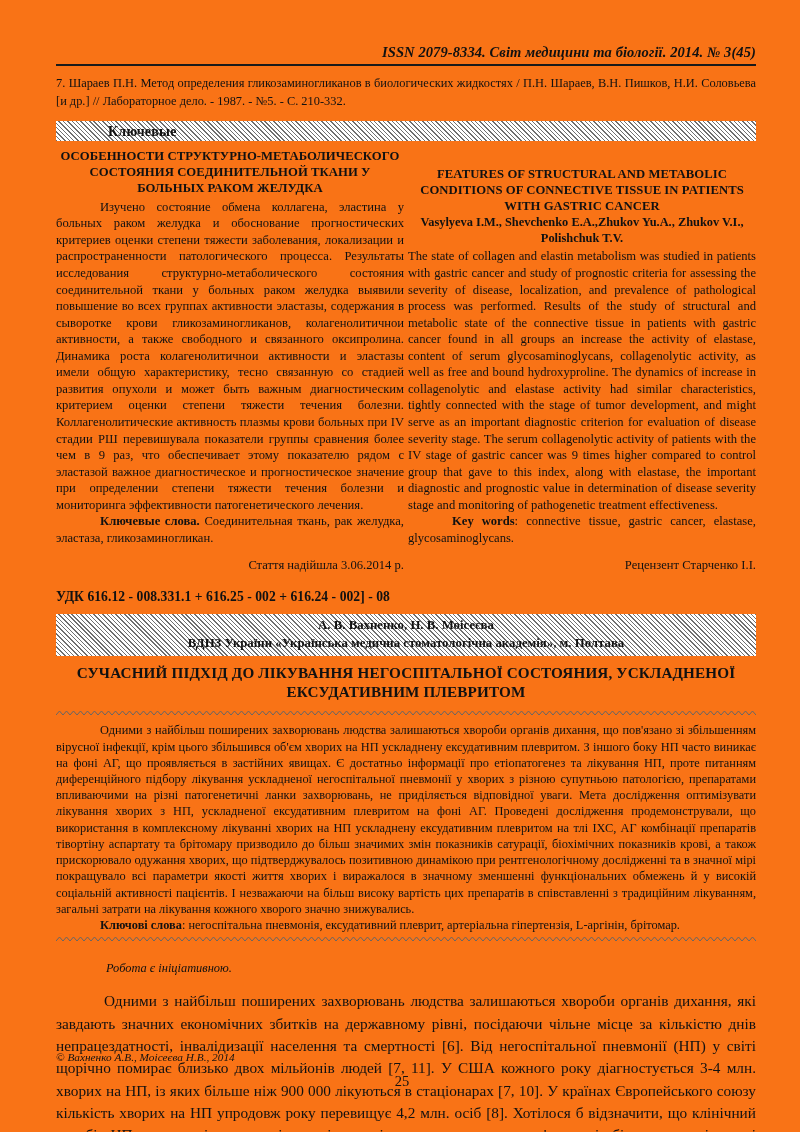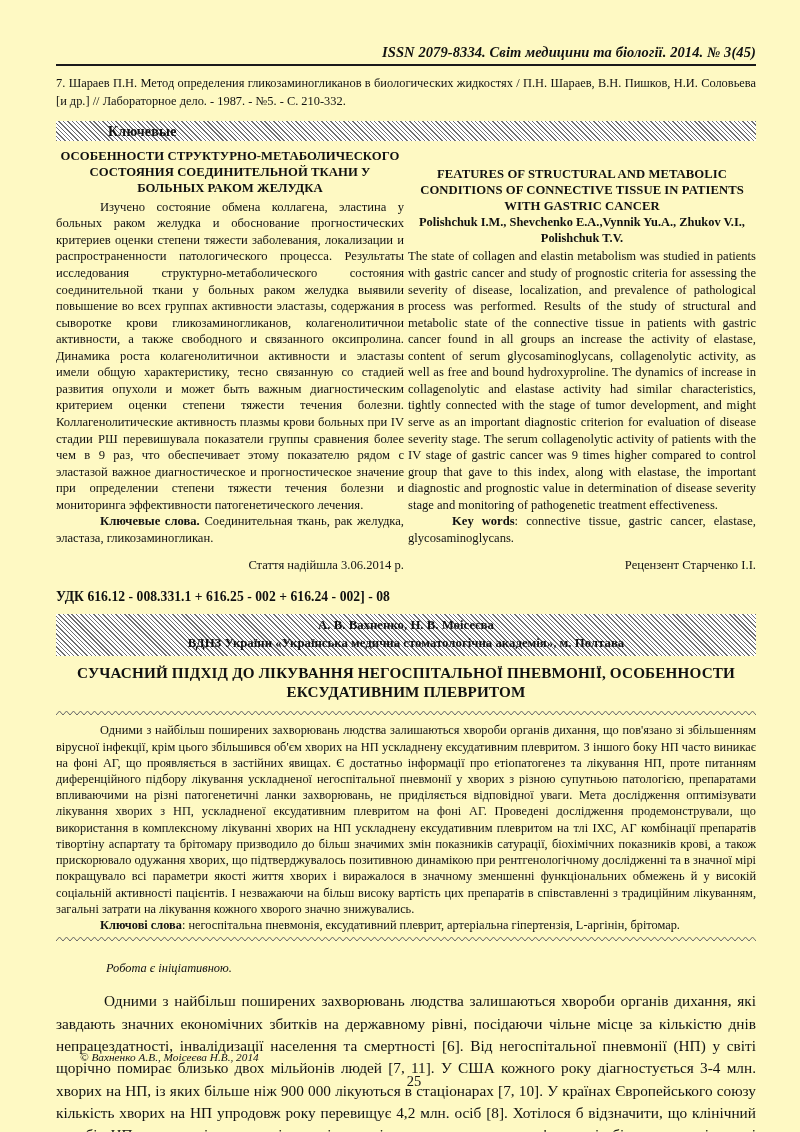--- a/index.html
+++ b/index.html
@@ -10,21 +10,21 @@
   }
   body {
     font-family: "Liberation Serif", "DejaVu Serif", serif;
     color: #111111;
   }
   .page {
     position: relative;
     width: 800px;
     height: 1132px;
     margin: 0 auto;
-    background: #fef9c3;
+    background: #f97316;
     box-sizing: border-box;
     padding: 0;
     overflow: hidden;
   }
   .content {
     position: absolute;
     left: 56px;
     right: 44px;
     top: 44px;
   }
@@ -164,21 +164,20 @@
     margin-top: 14px;
     text-indent: 48px;
   }
 
   
   .footer {
     position: absolute;
     left: 56px;
     right: 52px;
     bottom: 42px;
-    margin-left: 24px;
   }
   .copyright {
     font-style: italic;
     font-size: 11.3px;
     border-top: 0;
   }
   .page-no {
     text-align: center;
     font-size: 14.5px;
     margin-top: 10px;
@@ -204,38 +203,38 @@
         <div class="abs-title">ОСОБЕННОСТИ СТРУКТУРНО-МЕТАБОЛИЧЕСКОГО СОСТОЯНИЯ СОЕДИНИТЕЛЬНОЙ ТКАНИ У БОЛЬНЫХ РАКОМ ЖЕЛУДКА</div>
         <div class="abs-body">
           <p class="indent">Изучено состояние обмена коллагена, эластина у больных раком желудка и обоснование прогностических критериев оценки степени тяжести заболевания, локализации и распространенности патологического процесса. Результаты исследования структурно-метаболического состояния соединительной ткани у больных раком желудка выявили повышение во всех группах активности эластазы, содержания в сыворотке крови гликозаминогликанов, колагенолитичнои активности, а также свободного и связанного оксипролина. Динамика роста колагенолитичнои активности и эластазы имели общую характеристику, тесно связанную со стадией развития опухоли и может быть важным диагностическим критерием оценки степени тяжести течения болезни. Коллагенолитические активность плазмы крови больных при IV стадии РШ перевишувала показатели группы сравнения более чем в 9 раз, что обеспечивает этому показателю рядом с эластазой важное диагностическое и прогностическое значение при определении степени тяжести течения болезни и мониторинга эффективности патогенетического лечения.</p>
           <p class="indent"><span class="kw-label">Ключевые слова.</span> <span>Соединительная ткань, рак желудка, эластаза, гликозаминогликан.</span></p>
         </div>
         <div class="abs-foot">Стаття надійшла 3.06.2014 р.</div>
       </div>
 
       <div class="abs-col">
         <div class="abs-title">FEATURES OF STRUCTURAL AND METABOLIC CONDITIONS OF CONNECTIVE TISSUE IN PATIENTS WITH GASTRIC CANCER</div>
-        <div class="abs-authors">Polishchuk I.M., Shevchenko E.A.,Vynnik Yu.A., Zhukov V.I., Polishchuk T.V.</div>
+        <div class="abs-authors">Vasylyeva I.M., Shevchenko E.A.,Zhukov Yu.A., Zhukov V.I., Polishchuk T.V.</div>
         <div class="abs-body">
           <p>The state of collagen and elastin metabolism was studied in patients with gastric cancer and study of prognostic criteria for assessing the severity of disease, localization, and prevalence of pathological process was performed. Results of the study of structural and metabolic state of the connective tissue in patients with gastric cancer found in all groups an increase the activity of elastase, content of serum glycosaminoglycans, collagenolytic activity, as well as free and bound hydroxyproline. The dynamics of increase in collagenolytic and elastase activity had similar characteristics, tightly connected with the stage of tumor development, and might serve as an important diagnostic criterion for evaluation of disease severity stage. The serum collagenolytic activity of patients with the IV stage of gastric cancer was 9 times higher compared to control group that gave to this index, along with elastase, the important diagnostic and prognostic value in determination of disease severity stage and monitoring of pathogenetic treatment effectiveness.</p>
           <p class="indent"><span class="kw-label">Key words</span><span>: connective tissue, gastric cancer, elastase, glycosaminoglycans.</span></p>
         </div>
         <div class="abs-foot">Рецензент Старченко І.І.</div>
       </div>
 
     </div>
 
     <div class="udc">УДК 616.12 - 008.331.1 + 616.25 - 002 + 616.24 - 002] - 08</div>
 
     <div class="banner banner-authors">
       <span class="ln">А. В. Вахненко, Н. В. Моісеєва</span>
       <span class="ln">ВДНЗ України «Українська медична стоматологічна академія», м. Полтава</span>
     </div>
 
-    <div class="art-title">СУЧАСНИЙ ПІДХІД ДО ЛІКУВАННЯ НЕГОСПІТАЛЬНОЇ ПНЕВМОНІЇ, ОСОБЕННОСТИ ЕКСУДАТИВНИМ ПЛЕВРИТОМ</div>
+    <div class="art-title">СУЧАСНИЙ ПІДХІД ДО ЛІКУВАННЯ НЕГОСПІТАЛЬНОЇ СОСТОЯНИЯ, УСКЛАДНЕНОЇ ЕКСУДАТИВНИМ ПЛЕВРИТОМ</div>
 
     <div class="zz-wrap">
       <svg width="700" height="7" viewBox="0 0 700 7" preserveAspectRatio="none" aria-hidden="true">
         <path d="M0 5 L3.5 1 L7 5 L10.5 1 L14 5 L17.5 1 L21 5 L24.5 1 L28 5 L31.5 1 L35 5 L38.5 1 L42 5 L45.5 1 L49 5 L52.5 1 L56 5 L59.5 1 L63 5 L66.5 1 L70 5 L73.5 1 L77 5 L80.5 1 L84 5 L87.5 1 L91 5 L94.5 1 L98 5 L101.5 1 L105 5 L108.5 1 L112 5 L115.5 1 L119 5 L122.5 1 L126 5 L129.5 1 L133 5 L136.5 1 L140 5 L143.5 1 L147 5 L150.5 1 L154 5 L157.5 1 L161 5 L164.5 1 L168 5 L171.5 1 L175 5 L178.5 1 L182 5 L185.5 1 L189 5 L192.5 1 L196 5 L199.5 1 L203 5 L206.5 1 L210 5 L213.5 1 L217 5 L220.5 1 L224 5 L227.5 1 L231 5 L234.5 1 L238 5 L241.5 1 L245 5 L248.5 1 L252 5 L255.5 1 L259 5 L262.5 1 L266 5 L269.5 1 L273 5 L276.5 1 L280 5 L283.5 1 L287 5 L290.5 1 L294 5 L297.5 1 L301 5 L304.5 1 L308 5 L311.5 1 L315 5 L318.5 1 L322 5 L325.5 1 L329 5 L332.5 1 L336 5 L339.5 1 L343 5 L346.5 1 L350 5 L353.5 1 L357 5 L360.5 1 L364 5 L367.5 1 L371 5 L374.5 1 L378 5 L381.5 1 L385 5 L388.5 1 L392 5 L395.5 1 L399 5 L402.5 1 L406 5 L409.5 1 L413 5 L416.5 1 L420 5 L423.5 1 L427 5 L430.5 1 L434 5 L437.5 1 L441 5 L444.5 1 L448 5 L451.5 1 L455 5 L458.5 1 L462 5 L465.5 1 L469 5 L472.5 1 L476 5 L479.5 1 L483 5 L486.5 1 L490 5 L493.5 1 L497 5 L500.5 1 L504 5 L507.5 1 L511 5 L514.5 1 L518 5 L521.5 1 L525 5 L528.5 1 L532 5 L535.5 1 L539 5 L542.5 1 L546 5 L549.5 1 L553 5 L556.5 1 L560 5 L563.5 1 L567 5 L570.5 1 L574 5 L577.5 1 L581 5 L584.5 1 L588 5 L591.5 1 L595 5 L598.5 1 L602 5 L605.5 1 L609 5 L612.5 1 L616 5 L619.5 1 L623 5 L626.5 1 L630 5 L633.5 1 L637 5 L640.5 1 L644 5 L647.5 1 L651 5 L654.5 1 L658 5 L661.5 1 L665 5 L668.5 1 L672 5 L675.5 1 L679 5 L682.5 1 L686 5 L689.5 1 L693 5 L696.5 1 L700 5" fill="none" stroke="#666" stroke-width="1"></path>
       </svg>
     </div>
 
     <div class="ua-abstract">
       <p class="indent">Одними з найбільш поширених захворювань людства залишаються хвороби органів дихання, що пов'язано зі збільшенням вірусної інфекції, крім цього збільшився об'єм хворих на НП ускладнену ексудативним плевритом. З іншого боку НП часто виникає на фоні АГ, що проявляється в застійних явищах. Є достатньо інформації про етіопатогенез та лікування НП, проте питанням диференційного підбору лікування ускладненої негоспітальної пневмонії у хворих з різною супутньою патологією, препаратами впливаючими на різні патогенетичні ланки захворювань, не приділяється відповідної уваги. Мета дослідження оптимізувати лікування хворих з НП, ускладненої ексудативним плевритом на фоні АГ. Проведені дослідження продемонстрували, що використання в комплексному лікуванні хворих на НП ускладнену ексудативним плевритом на тлі ІХС, АГ комбінації препаратів тівортіну аспартату та брітомару призводило до більш значимих змін показників сатурації, біохімічних показників крові, а також прискорювало одужання хворих, що підтверджувалось позитивною динамікою при рентгенологічному дослідженні та в значної мірі покращувало всі параметри якості життя хворих і виражалося в значному зменшенні функціональних обмежень й у високій соціальній активності пацієнтів. І незважаючи на більш високу вартість цих препаратів в співставленні з традиційним лікуванням, загальні затрати на лікування кожного хворого значно знижувались.</p>
       <p class="indent"><span class="kw-label">Ключові слова</span><span>: негоспітальна пневмонія, ексудативний плеврит, артеріальна гіпертензія, L-аргінін, брітомар.</span></p>

